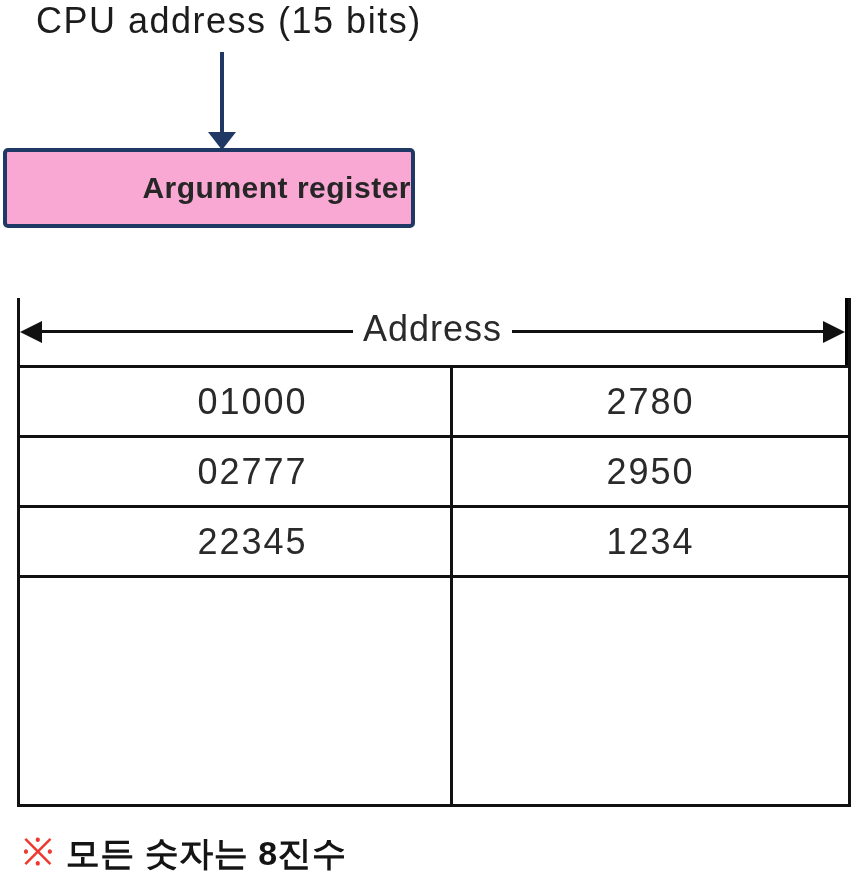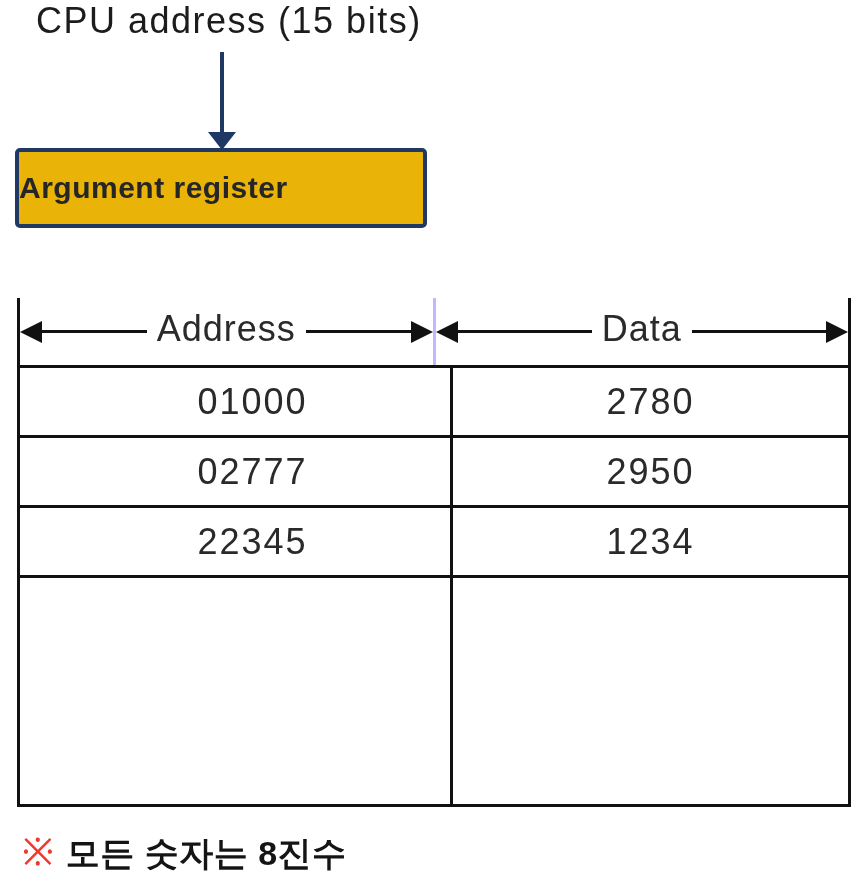--- a/index.html
+++ b/index.html
@@ -44,30 +44,30 @@
     width: 0;
     height: 0;
     border-left: 14px solid transparent;
     border-right: 14px solid transparent;
     border-top: 18px solid #1f3864;
   }
 
   
   .arg-box {
     position: absolute;
-    left: 15px;
+    left: 3px;
     top: 148px;
     width: 404px;
     height: 72px;
     border: 4px solid #1f3864;
     border-radius: 5px;
-    background: #eab308;
+    background: #f9a8d4;
     display: flex;
     align-items: center;
-    justify-content: flex-start;
+    justify-content: flex-end;
   }
   .arg-box span {
     font-size: 30px;
     font-weight: bold;
     color: #262626;
     letter-spacing: 0.5px;
   }
 
   
   .mem-table {
@@ -88,21 +88,21 @@
     border-bottom: 3px solid #111;
     display: flex;
   }
   .hcell {
     flex: 1;
     display: flex;
     align-items: center;
     min-width: 0;
   }
   .hcell.first {
-    border-right: 3px solid #c4b5fd;
+    border-right: 3px solid #000000;
   }
   .ah {
     width: 0;
     height: 0;
     border-top: 11px solid transparent;
     border-bottom: 11px solid transparent;
     flex: 0 0 auto;
   }
   .ah.left  { border-right: 22px solid #111; }
   .ah.right { border-left: 22px solid #111; }
@@ -184,27 +184,20 @@
   <div class="mem-table">
 
     <div class="header-row">
       <div class="hcell first">
         <span class="ah left"></span>
         <span class="aline"></span>
         <span class="hlabel">Address</span>
         <span class="aline"></span>
         <span class="ah right"></span>
       </div>
-      <div class="hcell">
-        <span class="ah left"></span>
-        <span class="aline"></span>
-        <span class="hlabel">Data</span>
-        <span class="aline"></span>
-        <span class="ah right"></span>
-      </div>
     </div>
 
     <div class="row">
       <div class="cell first">01000</div>
       <div class="cell">2780</div>
     </div>
 
     <div class="row">
       <div class="cell first">02777</div>
       <div class="cell">2950</div>

